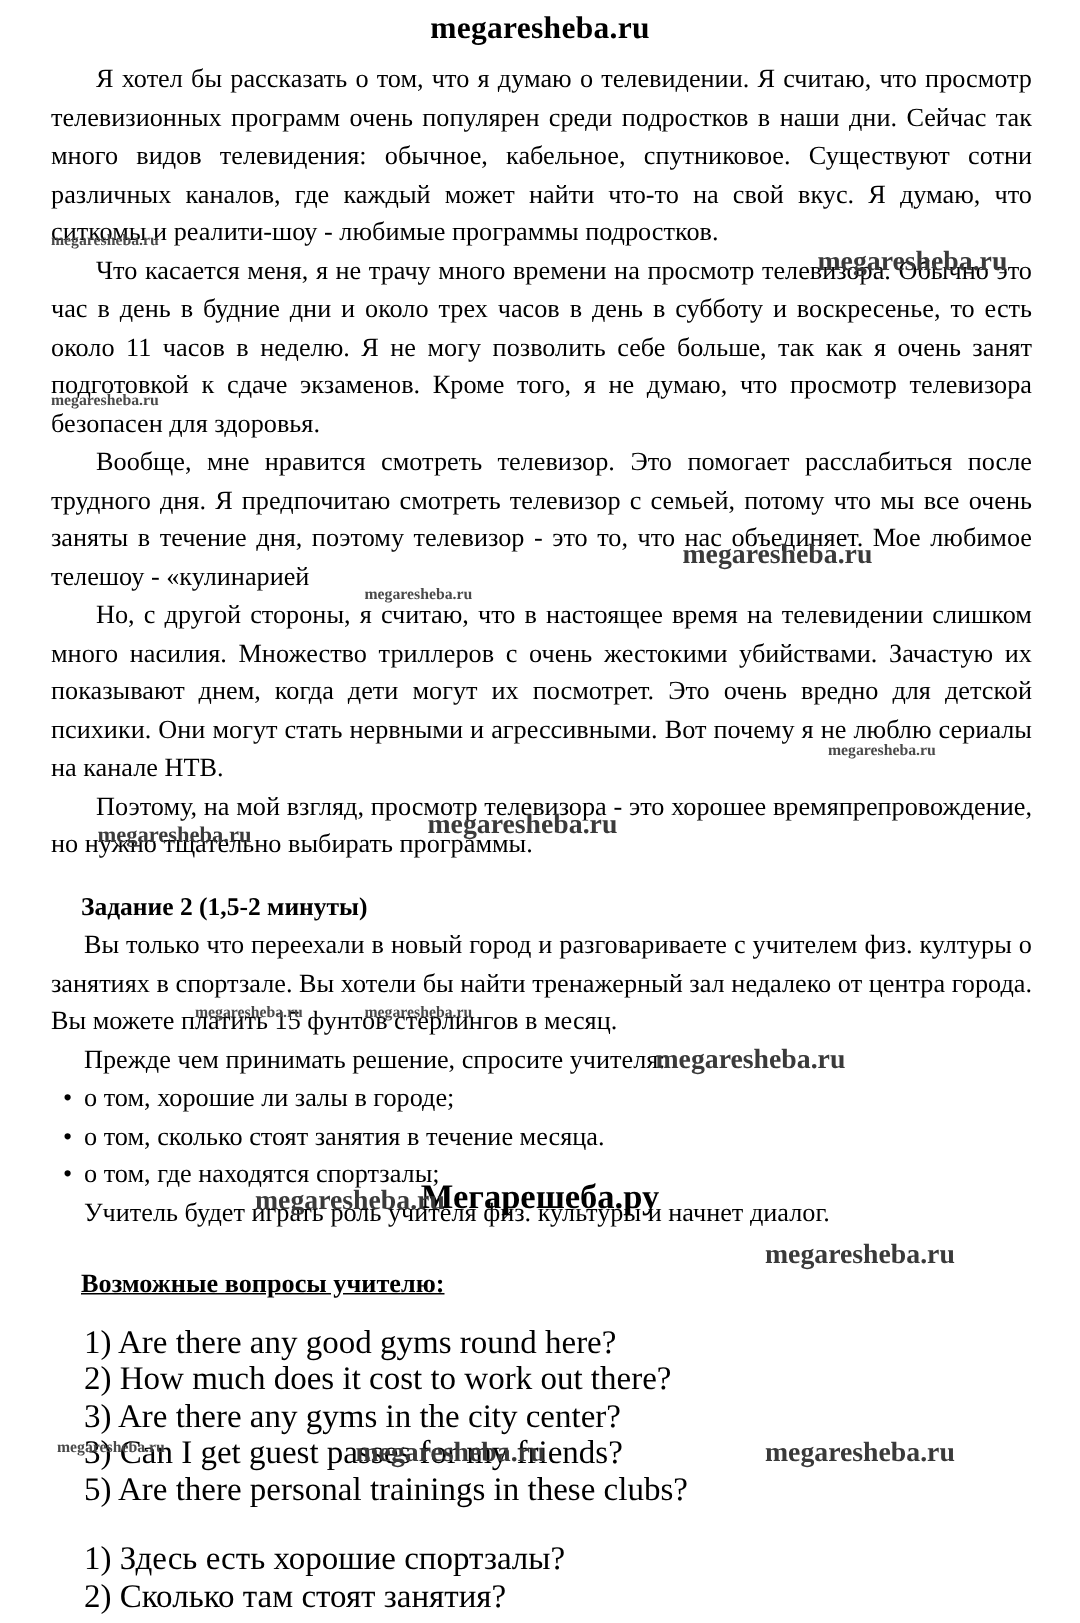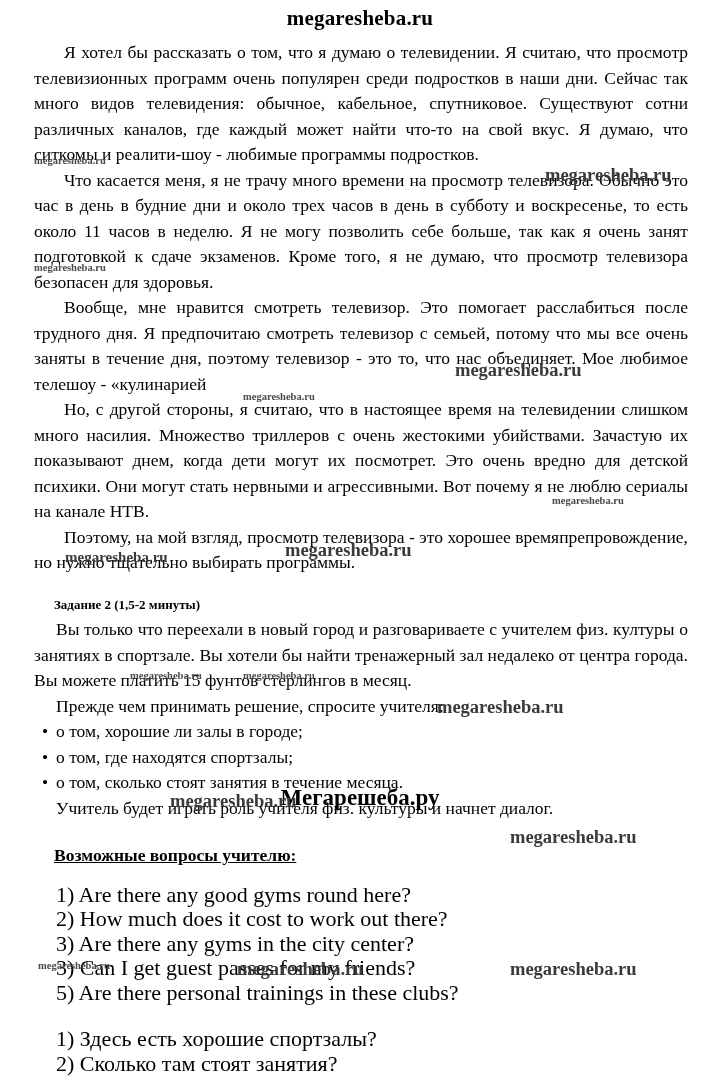--- a/index.html
+++ b/index.html
@@ -43,21 +43,21 @@
     margin: 0 0 0 0;
     font-size: 17.5px;
     line-height: 25.5px;
     text-align: justify;
     text-indent: 30px;
     font-family: Liberation Serif, serif;
   }
   .section-heading {
     margin-top: 16px;
     margin-bottom: 0;
-    font-size: 13px;
+    font-size: 17px;
     line-height: 25.5px;
     font-weight: bold;
     text-indent: 20px;
   }
   .task-par {
     margin: 0;
     font-size: 17.5px;
     line-height: 25.5px;
     text-align: justify;
     text-indent: 22px;
@@ -143,22 +143,22 @@
     <p class="body-par">Вообще, мне нравится смотреть телевизор. Это помогает расслабиться после трудного дня. Я предпочитаю смотреть телевизор с семьей, потому что мы все очень заняты в течение дня, поэтому телевизор - это то, что нас объединяет. Мое любимое телешоу - «кулинарией</p>
     <p class="body-par">Но, с другой стороны, я считаю, что в настоящее время на телевидении слишком много насилия. Множество триллеров с очень жестокими убийствами. Зачастую их показывают днем, когда дети могут их посмотрет. Это очень вредно для детской психики. Они могут стать нервными и агрессивными. Вот почему я не люблю сериалы на канале НТВ.</p>
     <p class="body-par">Поэтому, на мой взгляд, просмотр телевизора - это хорошее времяпрепровождение, но нужно тщательно выбирать программы.</p>
 
     <p class="section-heading">Задание 2 (1,5-2 минуты)</p>
     <p class="task-par">Вы только что переехали в новый город и разговариваете с учителем физ. културы о занятиях в спортзале. Вы хотели бы найти тренажерный зал недалеко от центра города. Вы можете платить 15 фунтов стерлингов в месяц.</p>
     <p class="task-par">Прежде чем принимать решение, спросите учителя:</p>
 
     <ul class="bullets">
       <li>о том, хорошие ли залы в городе;</li>
+      <li>о том, сколько стоят занятия в течение месяца.</li>
       <li>о том, где находятся спортзалы;</li>
-      <li>о том, сколько стоят занятия в течение месяца.</li>
     </ul>
 
     <p class="task-par">Учитель будет играть роль учителя физ. культуры и начнет диалог.</p>
 
     <p class="underline-heading">Возможные вопросы учителю:</p>
 
     <ul class="qlist">
       <li>1) Are there any good gyms round here?</li>
       <li>2) How much does it cost to work out there?</li>
       <li>3) Are there any gyms in the city center?</li>

